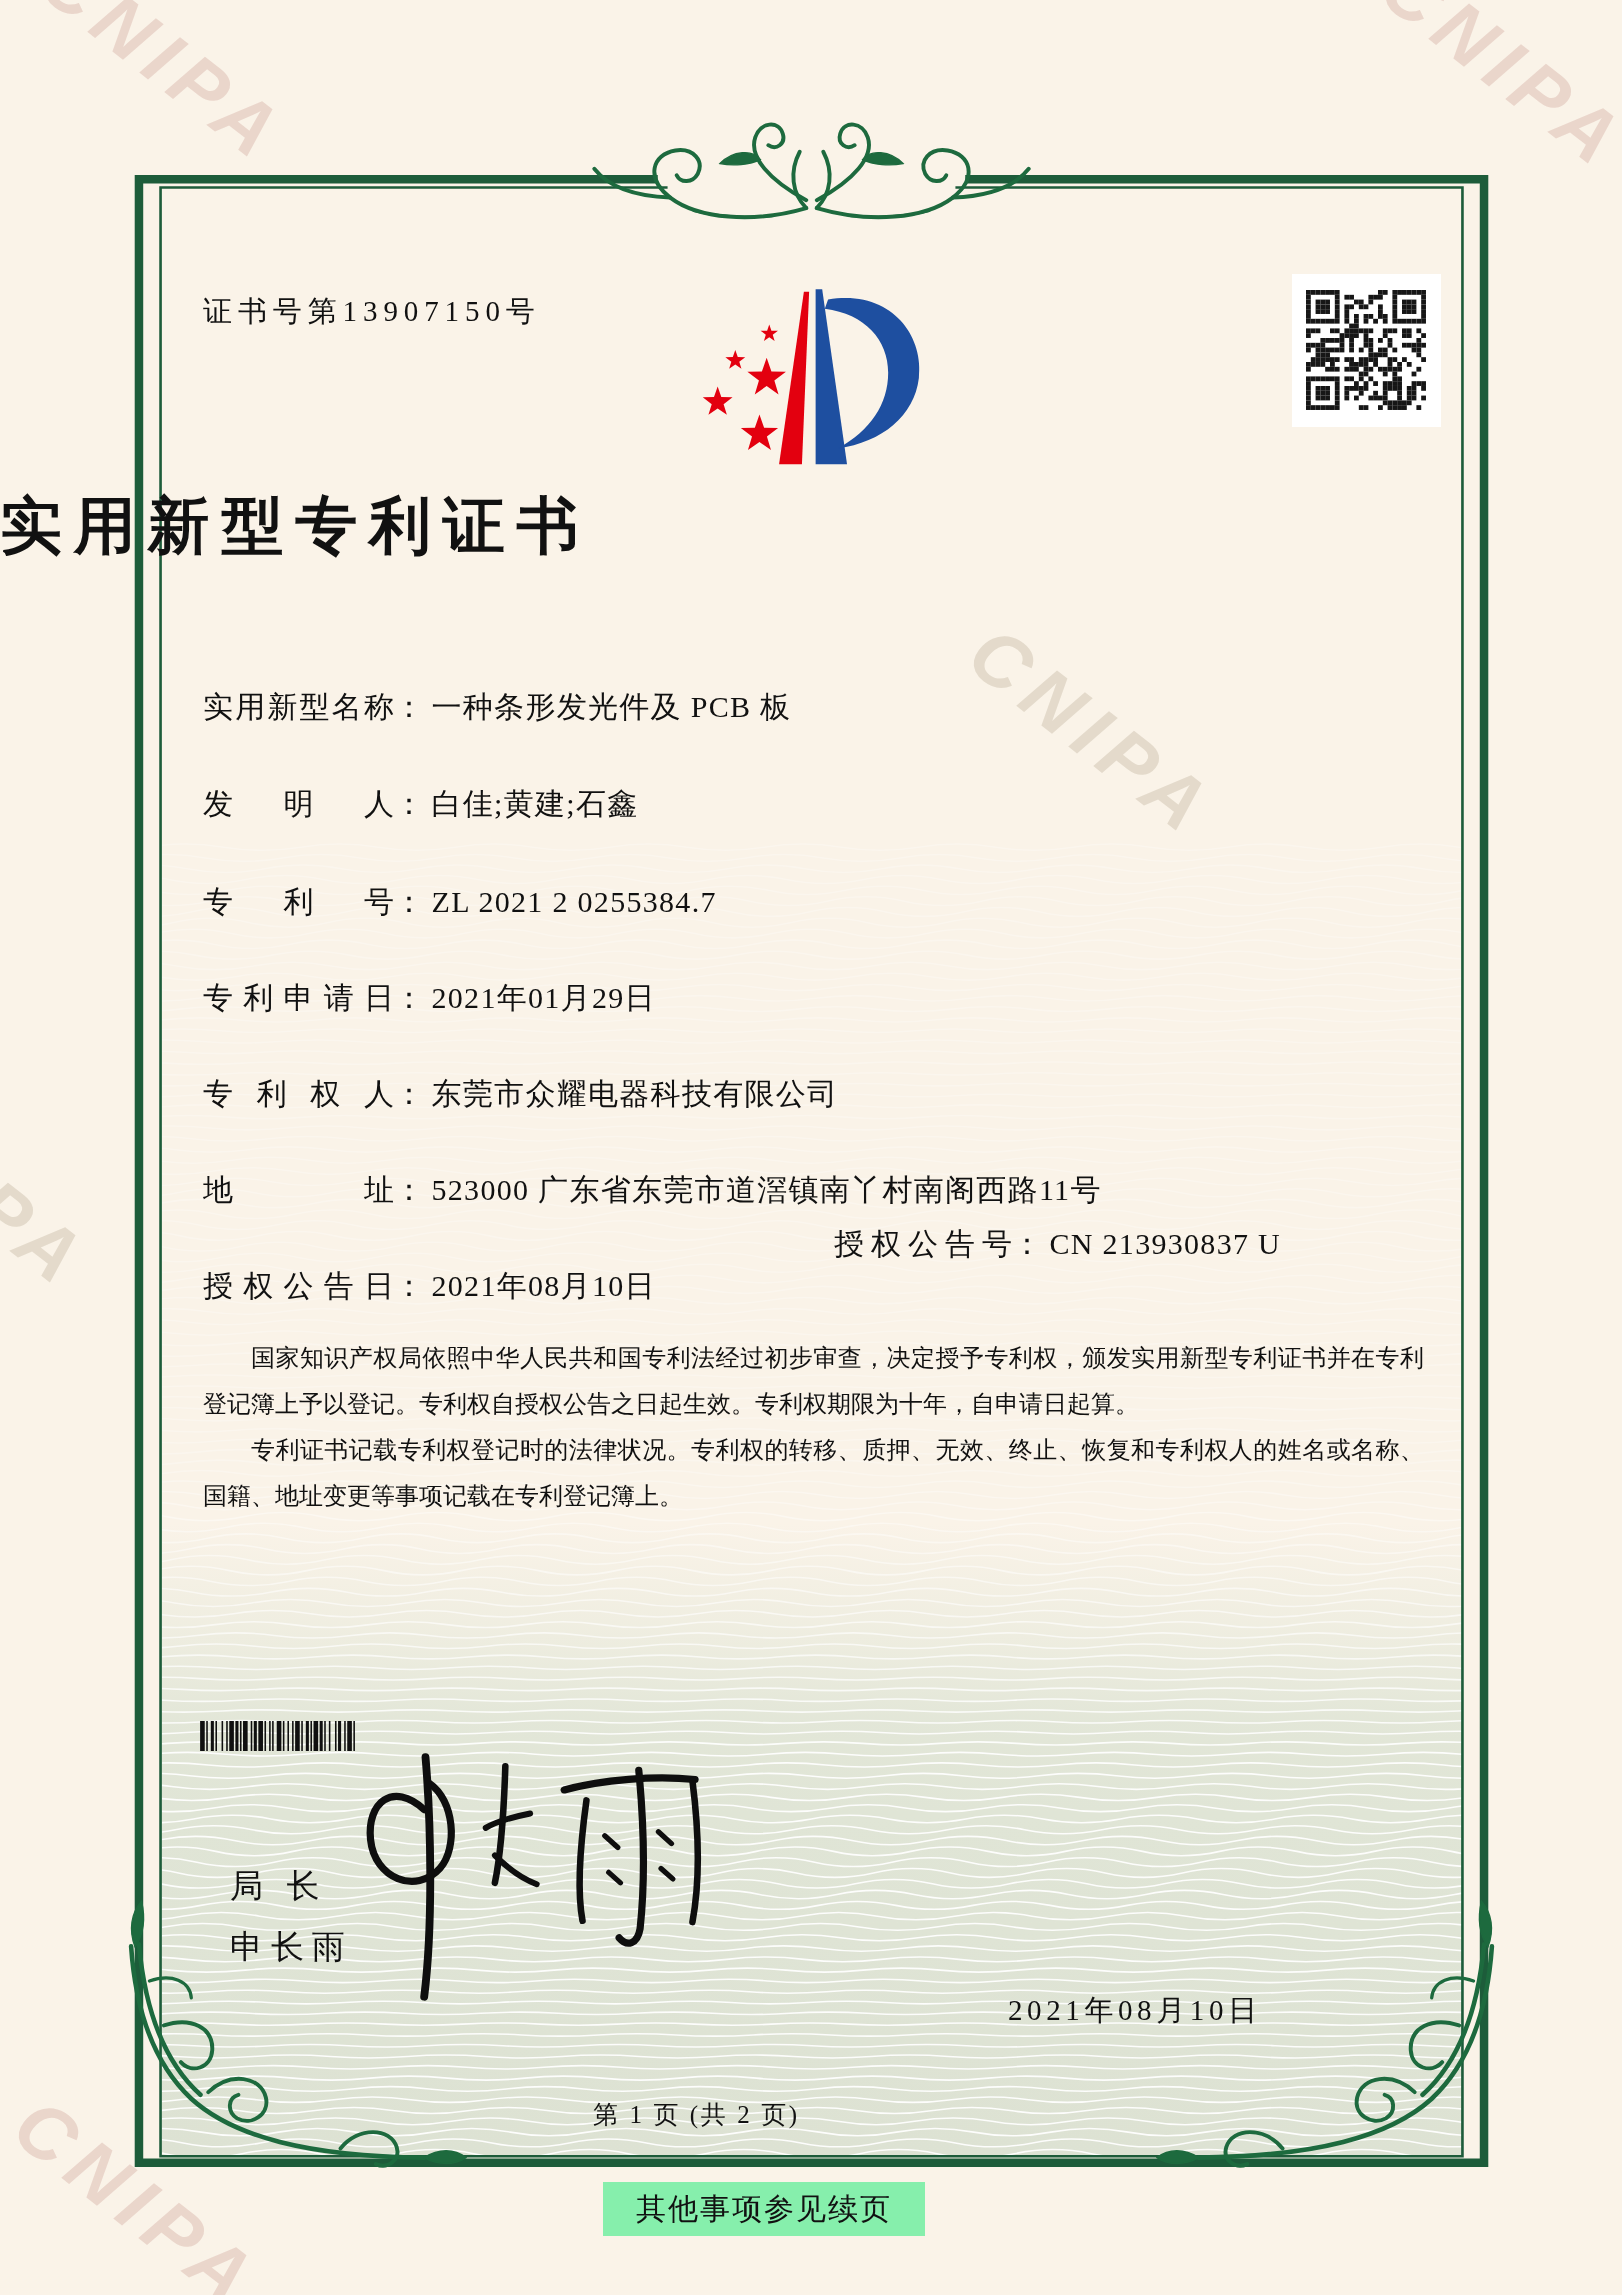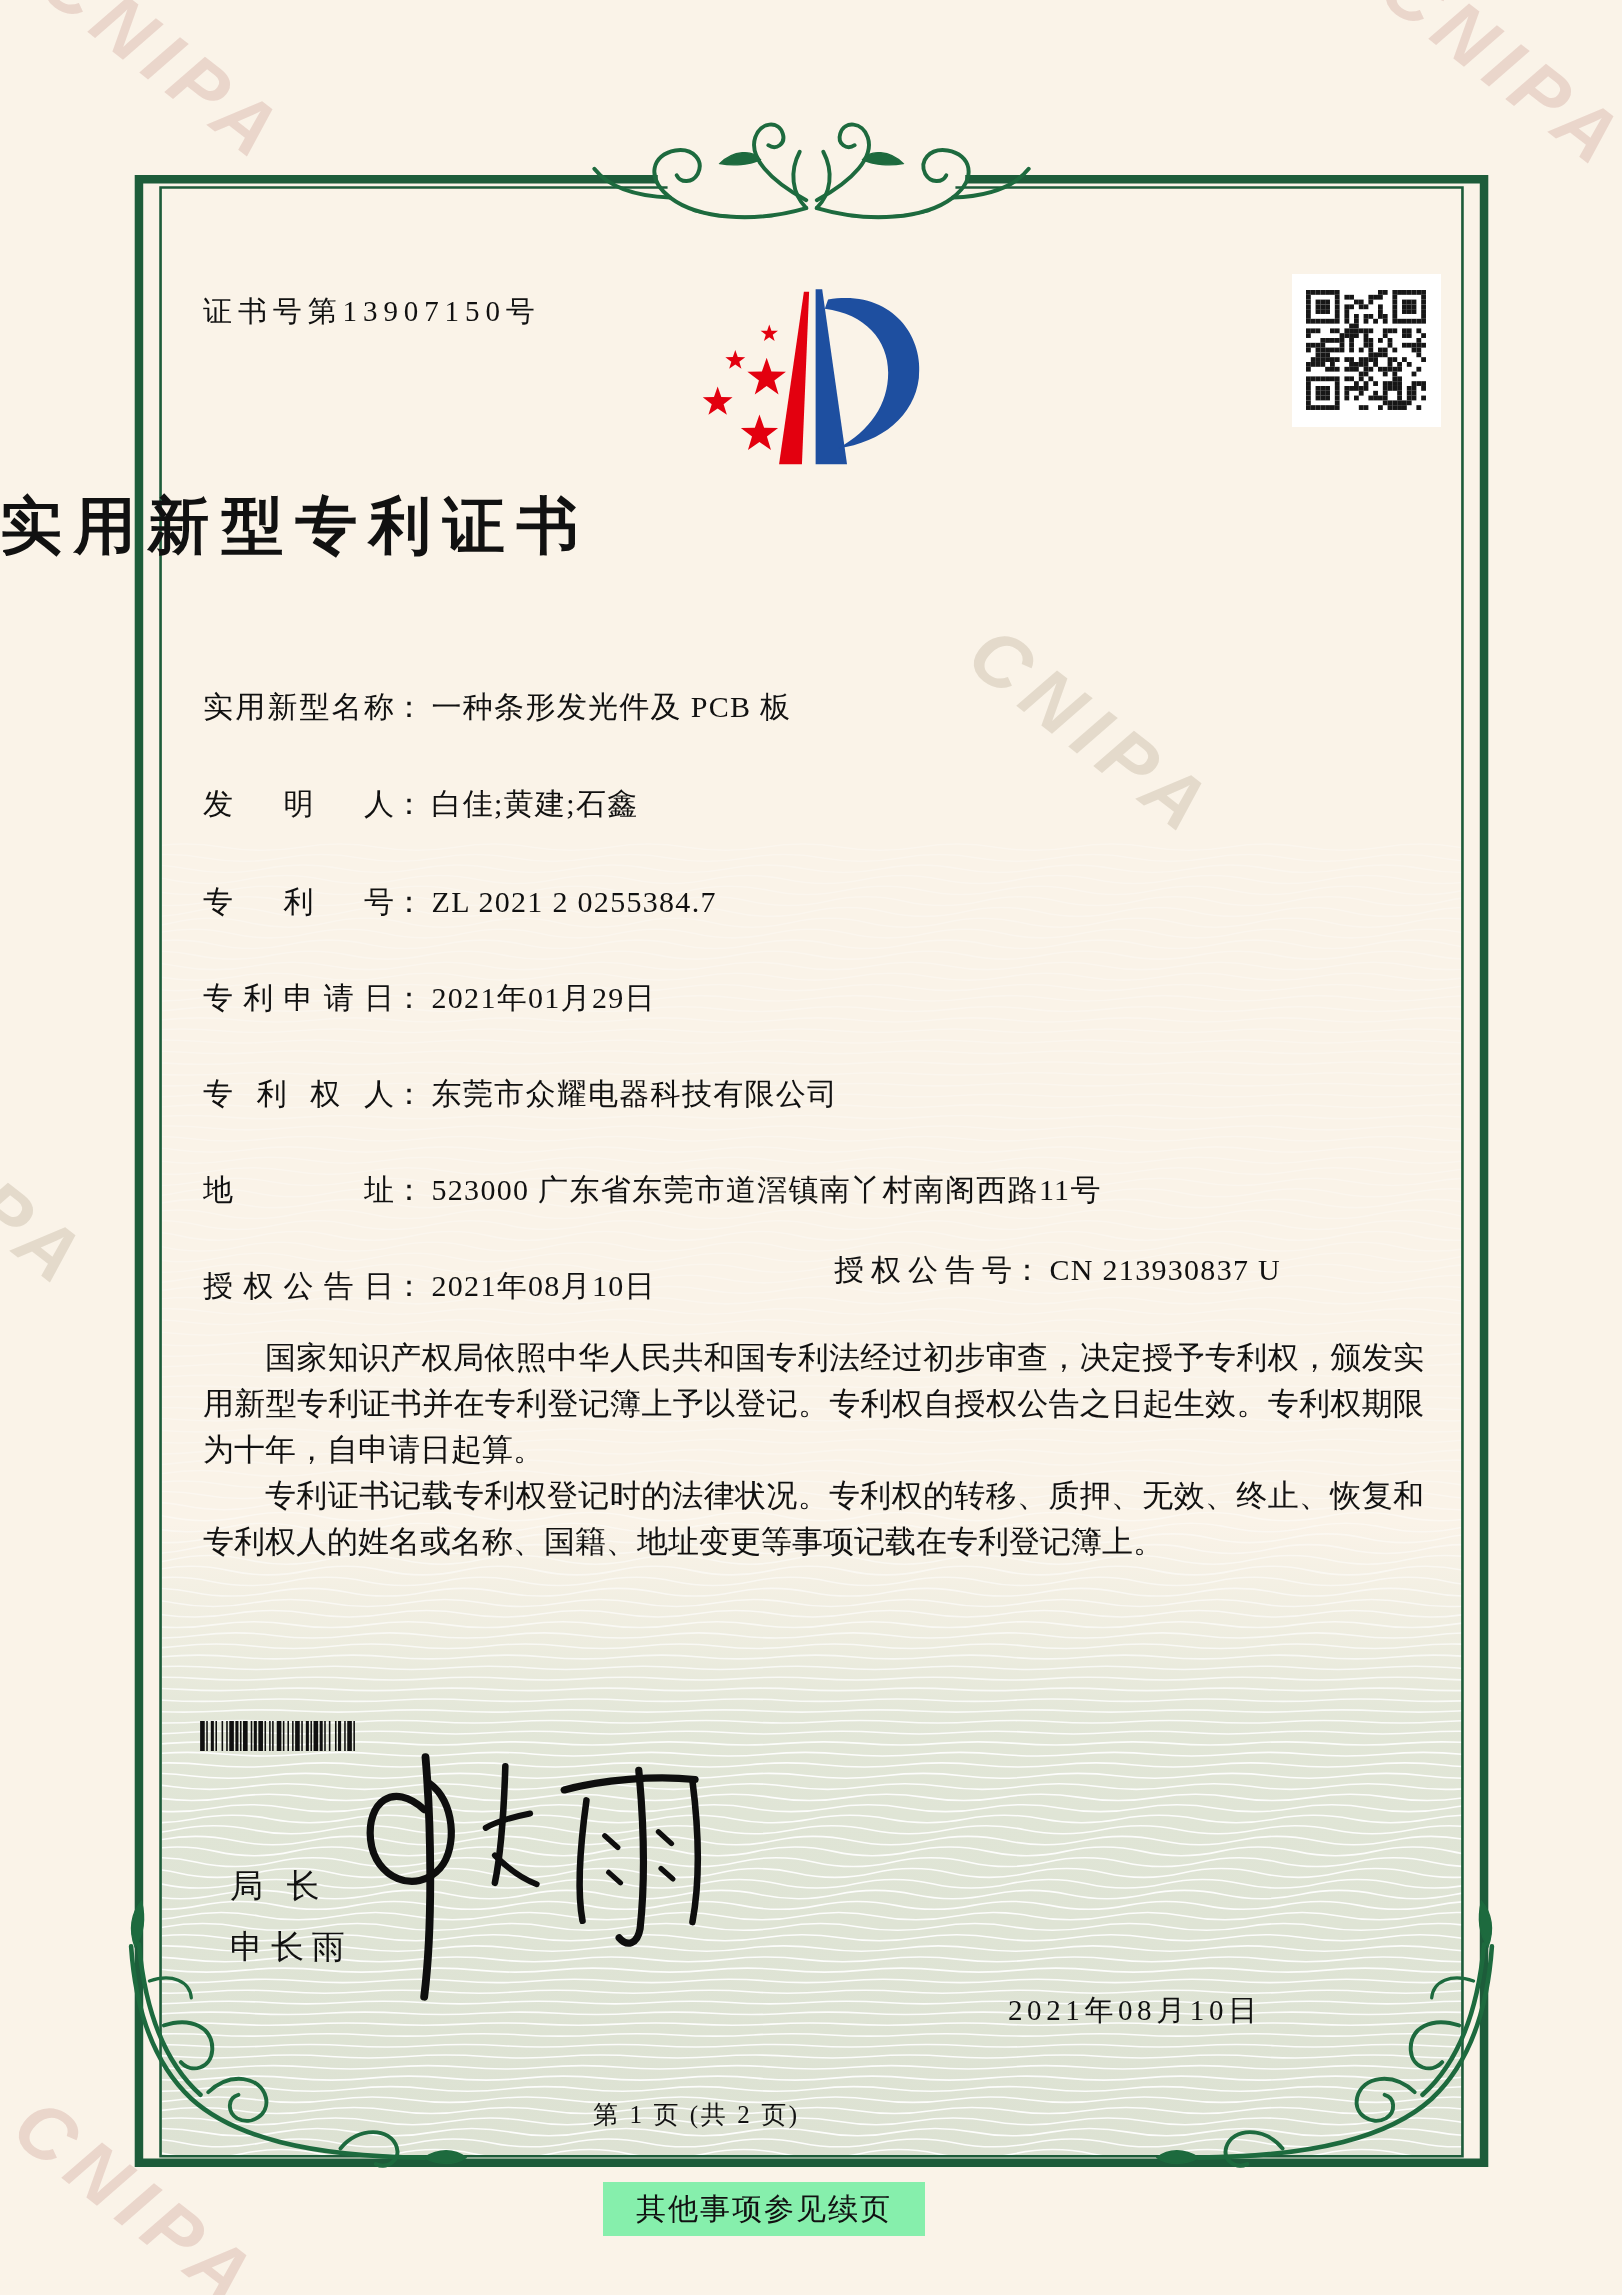--- a/index.html
+++ b/index.html
@@ -13,21 +13,21 @@
       transform:rotate(38deg);transform-origin:center;}
   .wm-pink{color:rgba(201,152,142,.32);}
   .wm-gray{color:rgba(189,174,153,.36);}
   .cert-no{left:203px;top:292px;font-size:29px;letter-spacing:5.9px;}
   .title{left:0;width:1374px;top:484px;text-align:left;font-size:62px;font-weight:bold;letter-spacing:11.8px;}
   .row{left:203px;font-size:30px;}
   .flabel{display:inline-block;width:191px;text-align:justify;text-align-last:justify;}
   .flabel2{display:inline-block;width:178px;text-align:justify;text-align-last:justify;}
   .fvalue{letter-spacing:1.3px;}
   .bodytext{position:absolute;z-index:5;left:203px;top:1335px;width:1221px;
-            font-size:31px;line-height:46px;text-align:justify;}
+            font-size:24px;line-height:46px;text-align:justify;}
   .bodytext p{margin:0;text-indent:2em;}
   .officer-title{left:230px;top:1864px;font-size:33px;letter-spacing:23.6px;}
   .officer-name{left:230px;top:1925px;font-size:33px;letter-spacing:7.9px;}
   .grant-date{left:1008px;top:1991px;font-size:29px;letter-spacing:4.6px;}
   .page-no{left:593px;top:2098px;width:366px;text-align:left;font-size:25px;letter-spacing:2.6px;}
   .cont-note{position:absolute;z-index:6;left:603px;top:2182px;width:322px;height:54px;background:#86efac;
              display:flex;align-items:center;justify-content:center;font-size:30px;letter-spacing:2px;}
   .qr-box{position:absolute;z-index:4;left:1292px;top:274px;width:149px;height:153px;background:#ffffff;}
   .wave-tint{position:absolute;z-index:1;left:162px;top:838px;width:1300px;height:1318px;
      background:linear-gradient(180deg,rgba(226,231,216,0) 0%,rgba(226,231,216,0) 52%,
@@ -555,21 +555,21 @@
     <span class="fvalue">东莞市众耀电器科技有限公司</span>
   </div>
   <div class="txt row" style="top:1170px">
     <span class="flabel">地址</span><span>：</span>
     <span class="fvalue">523000 广东省东莞市道滘镇南丫村南阁西路11号</span>
   </div>
   <div class="txt row" style="top:1266px">
     <span class="flabel">授权公告日</span><span>：</span>
     <span class="fvalue">2021年08月10日</span>
   </div>
-  <div class="txt row" style="left:834px;top:1250px">
+  <div class="txt row" style="left:834px;top:1224px">
     <span class="flabel2">授权公告号</span><span>：</span>
     <span class="fvalue">CN 213930837 U</span>
   </div>
 
   <div class="bodytext">
     <p>国家知识产权局依照中华人民共和国专利法经过初步审查，决定授予专利权，颁发实用新型专利证书并在专利登记簿上予以登记。专利权自授权公告之日起生效。专利权期限为十年，自申请日起算。</p>
     <p>专利证书记载专利权登记时的法律状况。专利权的转移、质押、无效、终止、恢复和专利权人的姓名或名称、国籍、地址变更等事项记载在专利登记簿上。</p>
   </div>
 
   <svg class="abs" style="left:200px;top:1721px;z-index:5" width="160" height="30" viewBox="0 0 245 46">

